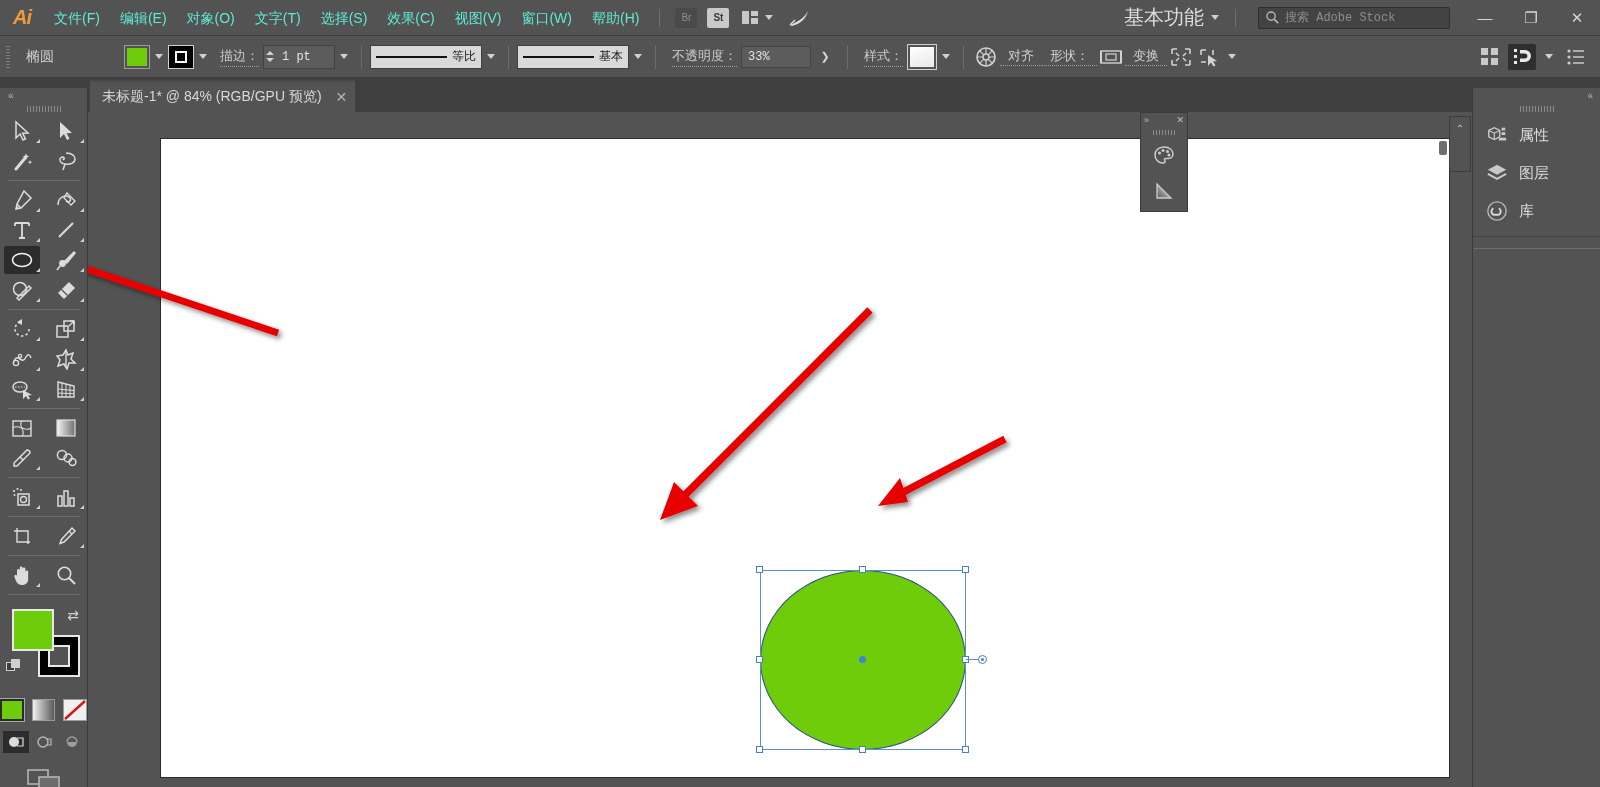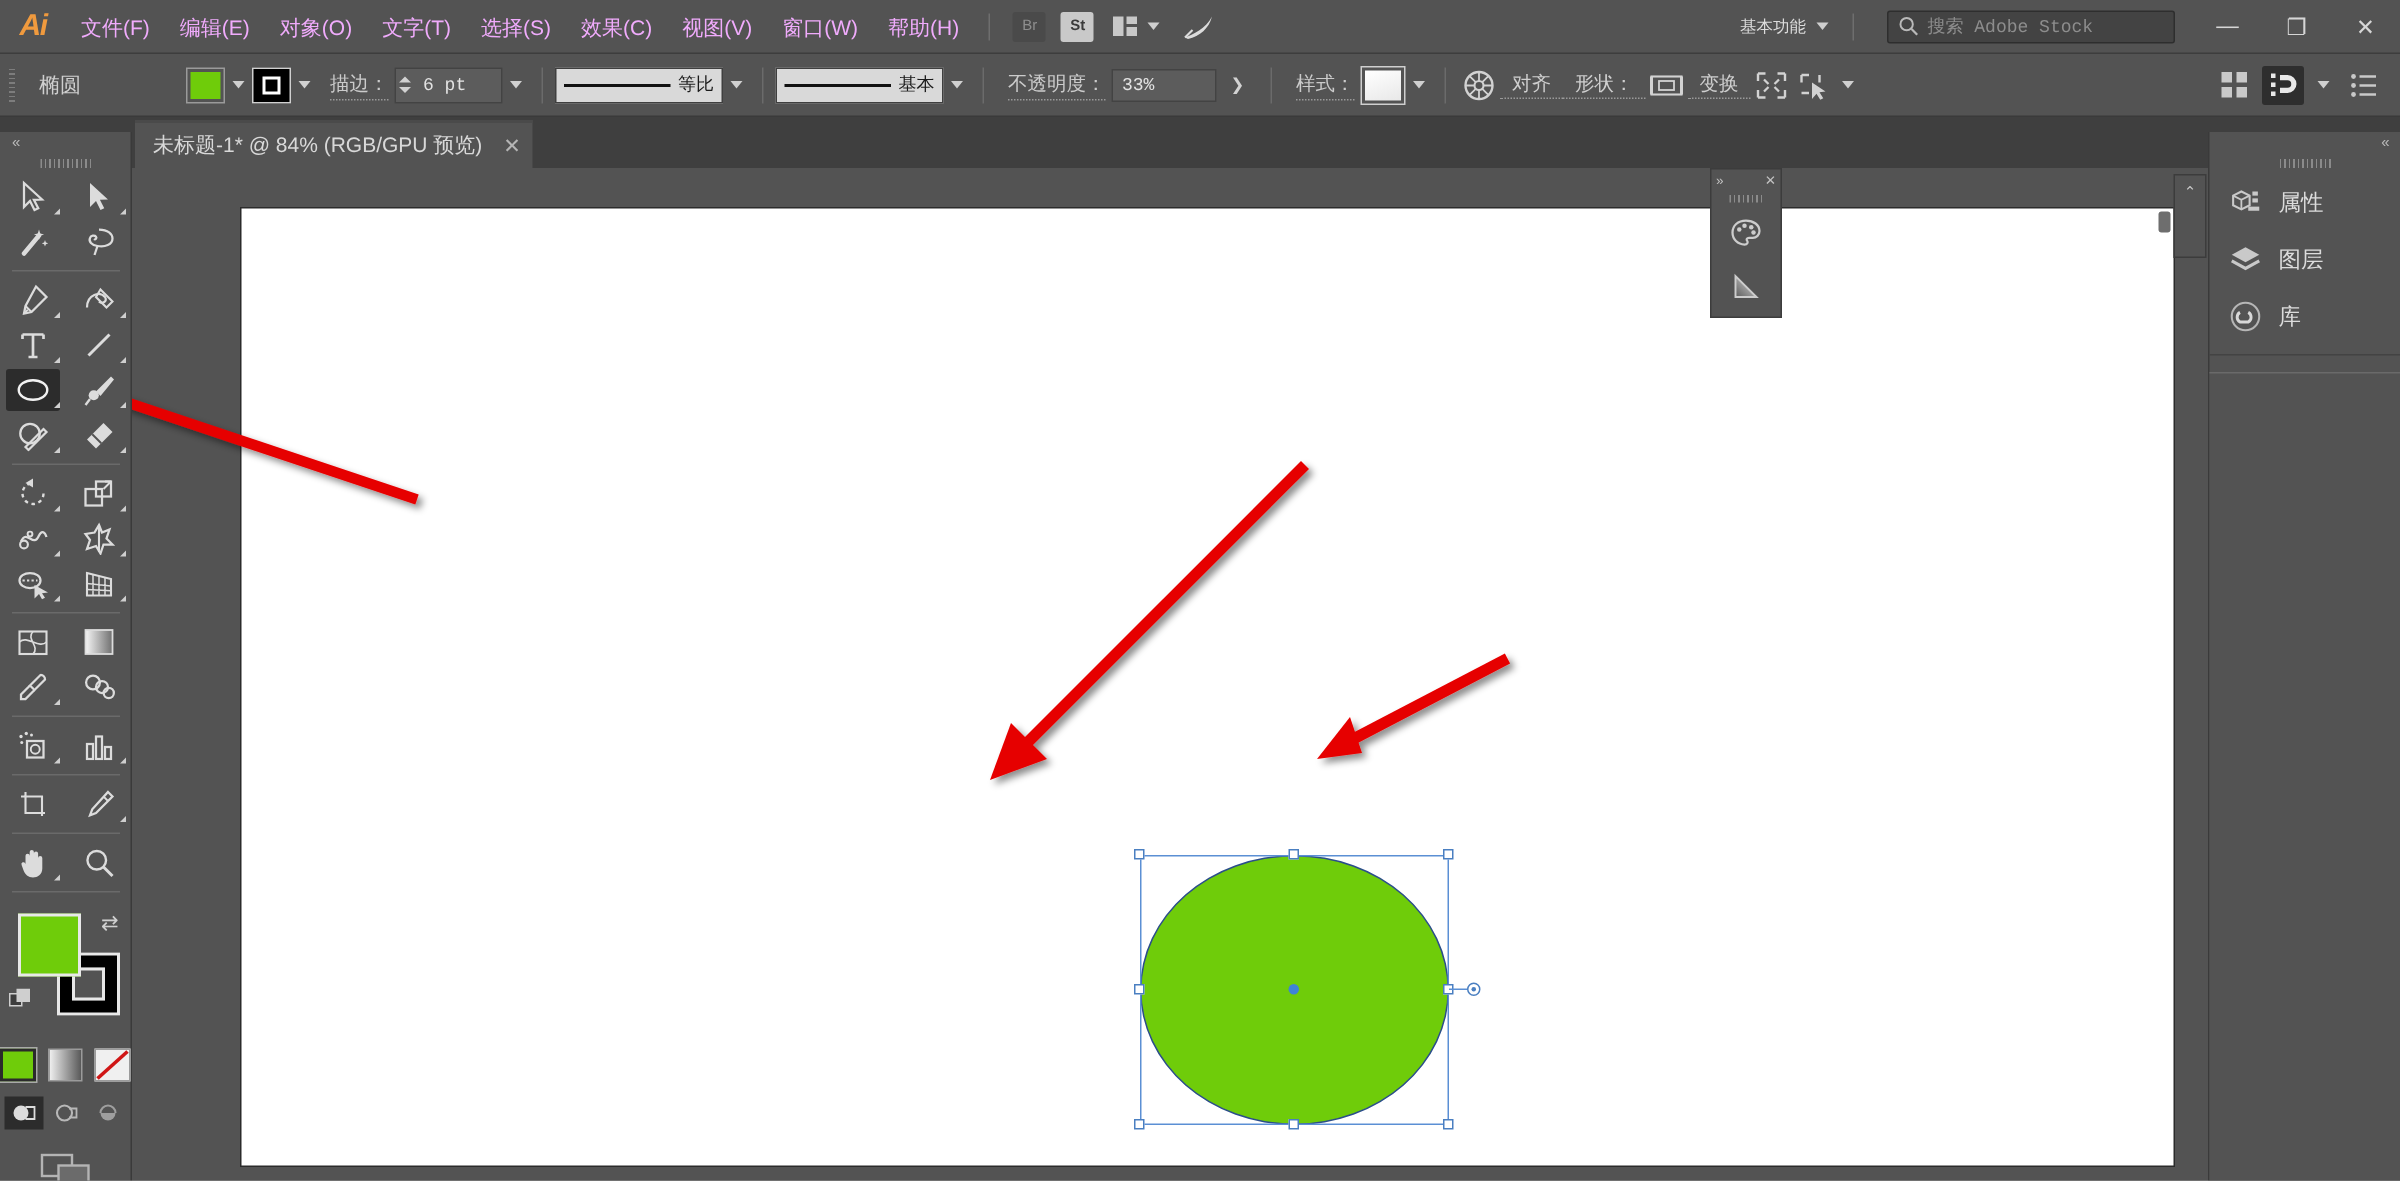--- a/index.html
+++ b/index.html
@@ -19,39 +19,39 @@
     display: flex; align-items: center;
     border-bottom: 1px solid #3d3d3d;
   }
   #ai-logo {
     width: 44px; height: 36px; display: flex; align-items: center; justify-content: center;
     color: #f09a3e; font-size: 20px; font-weight: bold; font-style: italic;
     letter-spacing: -1px;
   }
   .menu-item {
     padding: 0 10px; height: 36px; line-height: 36px;
-    color: #f0abfc; font-size: 14px; white-space: nowrap;
+    color: #5eead4; font-size: 14px; white-space: nowrap;
   }
   .mb-sep { width: 1px; height: 18px; background: #6e6e6e; margin: 0 10px; }
   .mb-chip {
     width: 22px; height: 20px; border-radius: 2px;
     display: flex; align-items: center; justify-content: center;
     font-size: 10px; color: #b8b8b8; margin: 0 5px;
   }
   .mb-chip.br { background: #4a4a4a; color: #8e8e8e; }
   .mb-chip.st { background: #c9c9c9; color: #3b3b3b; font-weight: bold; }
   .mb-arrange { display:flex; align-items:center; margin-left: 8px; }
   .arr-grid { width: 16px; height: 13px; position: relative; }
   .arr-grid i { position: absolute; background: #c8c8c8; display:block; }
   .caret {
     width: 0; height: 0; border-left: 4px solid transparent; border-right: 4px solid transparent;
     border-top: 5px solid #cfcfcf; margin-left: 7px;
   }
   #mb-right { margin-left: auto; display: flex; align-items: center; height: 36px; }
-  #workspace-sel { color: #dcdcdc; font-size: 11px; display:flex; align-items:center; padding: 0 6px;}
+  #workspace-sel { color: #dcdcdc; font-size: 20px; display:flex; align-items:center; padding: 0 6px;}
   #stock-search {
     width: 192px; height: 22px; background: #434343; border: 1px solid #2e2e2e;
     border-radius: 2px; display: flex; align-items: center; margin: 0 12px;
     padding: 0 6px;
   }
   #stock-search .ph { color: #8d8d8d; font-size: 12px; font-family: "Liberation Mono", monospace;}
   .winbtn {
     width: 46px; height: 36px; display: flex; align-items: center; justify-content: center;
     color: #d6d6d6; font-size: 15px;
   }
@@ -296,21 +296,21 @@
     <div style="width:12px;height:12px;border:2px solid #fff;background:#000"></div>
   </div>
   <div class="dd-caret"></div>
 
   <div class="cb-label">描边：</div>
   <div style="display:flex;align-items:center;background:#5c5c5c;border:1px solid #434343;height:24px">
     <div class="stepper">
         <i class="up"></i>
         <i class="dn"></i>
       </div>
-    <div class="num-field" style="border:none;background:transparent">6 pt</div>
+    <div class="num-field" style="border:none;background:transparent">1 pt</div>
   </div>
   <div class="dd-caret"></div>
 
   <div class="cb-sep"></div>
 
   <div class="profile-field">
     <span class="line"></span>
     <span class="pf-txt">等比</span>
   </div>
   <div class="dd-caret"></div>

